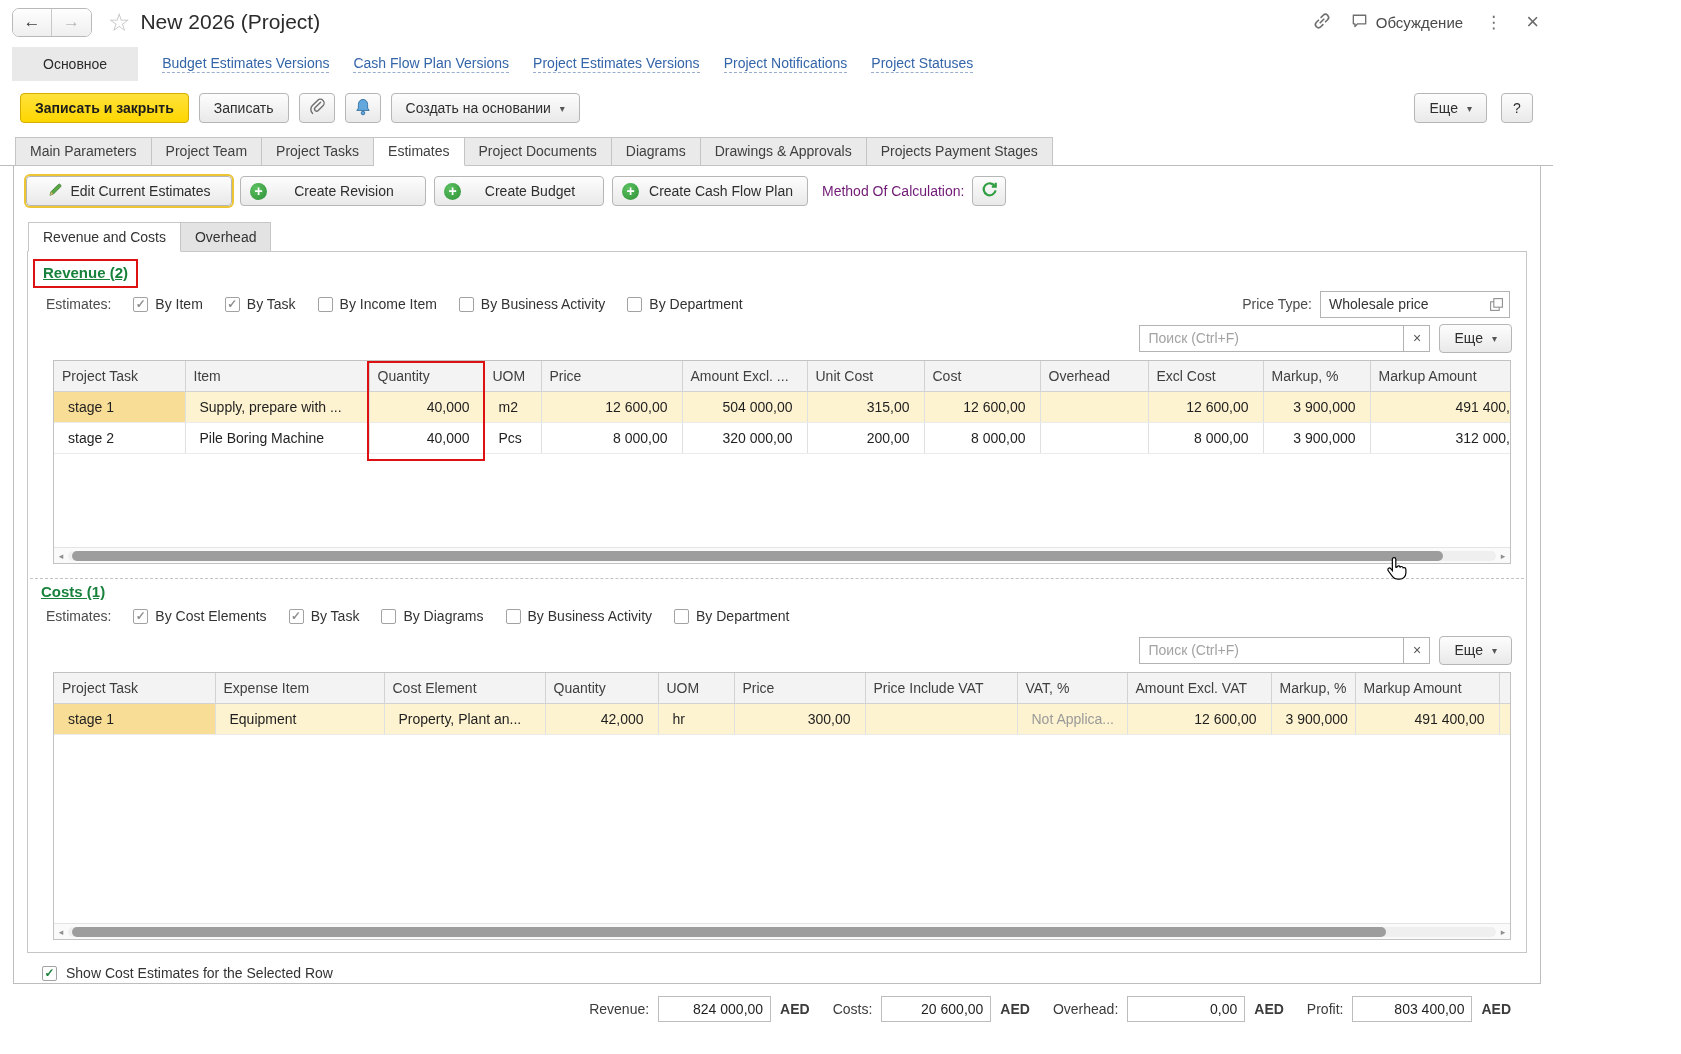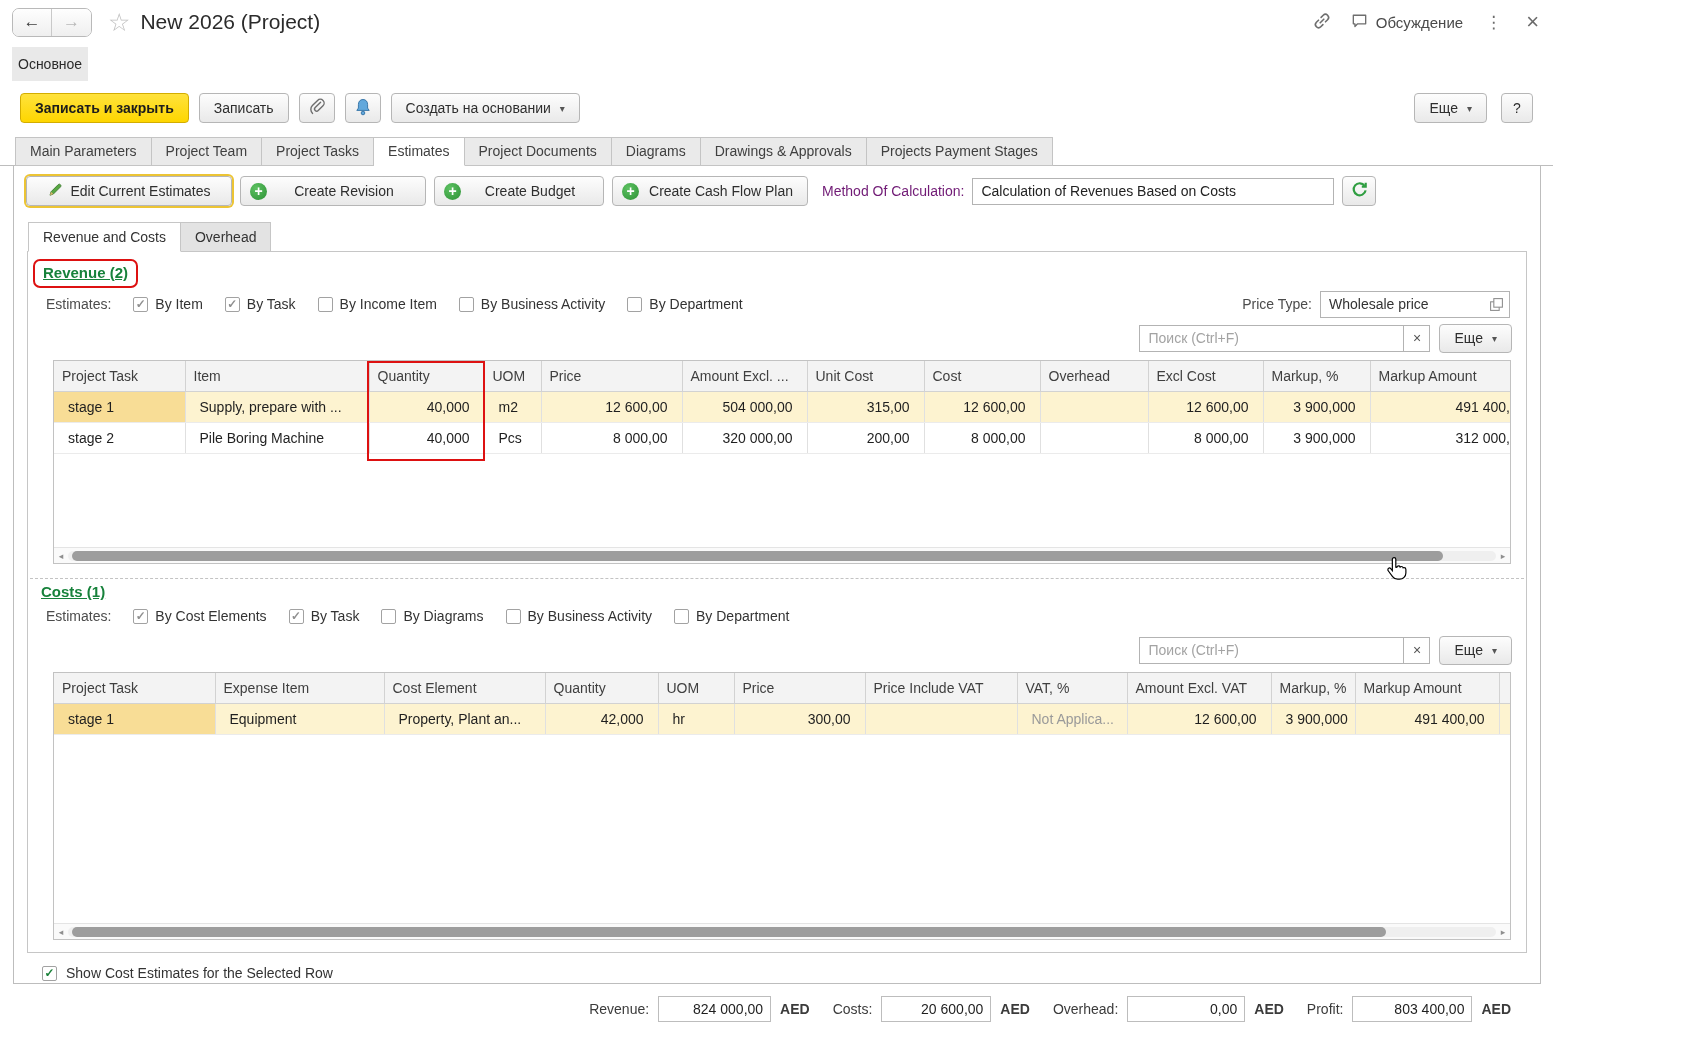--- a/index.html
+++ b/index.html
@@ -18,21 +18,21 @@
   .histbtn.fwd  { color:#b8b8b8; }
   .star { font-size:25px; color:#c0c0c0; margin:0 10px 0 16px; }
   .wintitle { font-size:21px; color:#2b2b2b; font-weight:400; }
   .titlebar .right { margin-left:auto; display:flex; align-items:center; gap:18px; }
   .disc { display:flex; align-items:center; gap:7px; color:#4a4a4a; font-size:15px; }
   .vdots { font-size:17px; color:#6b6b6b; letter-spacing:0; padding:0 4px; }
   .winclose { font-size:22px; color:#6b6b6b; line-height:1; padding:0 2px; }
 
   
   .navbar { display:flex; align-items:center; height:40px; padding:0 12px; gap:24px; }
-  .navactive { background:#e9e9e9; padding:9px 6px; color:#2b2b2b; }
+  .navactive { background:#e9e9e9; padding:9px 31px; color:#2b2b2b; }
   .navlink { color:#3465a8; text-decoration:none; border-bottom:1px dashed #98aed0; padding-bottom:1px; cursor:pointer; }
 
   
   .cmdbar { display:flex; align-items:center; height:48px; padding:0 20px; gap:10px; }
   .btn { display:inline-flex; align-items:center; justify-content:center; gap:7px; height:30px;
          background:linear-gradient(#fdfdfd,#e9e9e9); border:1px solid #b6b6b6; border-radius:4px;
          padding:0 14px; font-size:14px; color:#2e2e2e; cursor:default; white-space:nowrap; }
   .btn-yellow { background:linear-gradient(#ffe23c,#fed600); border-color:#d3ad00; font-weight:bold; color:#1c1c1c; }
   .iconbtn { width:36px; padding:0; }
   .caret { font-size:10px; color:#555; margin-left:2px; }
@@ -62,21 +62,21 @@
 
   
   .subtabs { display:flex; align-items:flex-end; padding-left:14px; margin-top:8px; }
   .subtab { padding:6px 14px; background:#e3e3e3; border:1px solid #c6c6c6; border-left:none; margin-bottom:-1px; position:relative; }
   .subtab:first-child { border-left:1px solid #c6c6c6; }
   .subtab.active { background:#fff; border-bottom:1px solid #fff; z-index:2; }
   .inner { margin:0 13px; border:1px solid #c6c6c6; position:relative; height:702px; background:#fff; }
 
   .sec-title-row { padding:7px 0 2px 5px; }
   .sec-link { color:#17823b; font-weight:bold; font-size:15px; text-decoration:underline; cursor:pointer; }
-  .red-wrap { display:inline-block; border:2px solid #dd1111; border-radius:7px; padding:3px 8px 5px 8px; }
+  .red-wrap { display:inline-block; border:2px solid #dd1111; border-radius:0; padding:3px 8px 5px 8px; }
 
   .est-row { display:flex; align-items:center; gap:22px; padding:4px 16px 4px 18px; height:28px; }
   .est-label { color:#4c4c4c; }
   .cbgroup { display:inline-flex; align-items:center; gap:7px; }
   .cb { width:15px; height:15px; border:1px solid #a2a2a2; border-radius:2px; background:#fff;
         display:inline-flex; align-items:center; justify-content:center; font-size:12px; font-weight:bold; }
   .cb.gray::after  { content:"✓"; color:#8f8f8f; }
   .cb.green::after { content:"✓"; color:#188038; }
   .pricetype { margin-left:auto; display:flex; align-items:center; gap:8px; }
   .pt-input { position:relative; width:190px; height:27px; border:1px solid #b3b3b3; background:#fff; display:flex; align-items:center; padding:0 26px 0 8px; }
@@ -151,20 +151,27 @@
         </span>
         <span>Обсуждение</span>
       </span>
       <span class="vdots">⋮</span>
       <span class="winclose">×</span>
     </div>
   </div>
 
   <div class="navbar">
     <span class="navactive">Основное</span>
+    <span id="nav-links" style="display:flex;gap:24px;">
+        <a class="navlink">Budget Estimates Versions</a>
+        <a class="navlink">Cash Flow Plan Versions</a>
+        <a class="navlink">Project Estimates Versions</a>
+        <a class="navlink">Project Notifications</a>
+        <a class="navlink">Project Statuses</a>
+      </span>
   </div>
 
   <div class="cmdbar">
     <div class="btn btn-yellow">Записать и закрыть</div>
     <div class="btn">Записать</div>
     <div class="btn iconbtn">
       <span>
         <svg width="16" height="18" viewBox="0 0 16 18">
           <path d="M11.6 4.2 L6.2 9.6 a2.1 2.1 0 0 0 3 3 L14 7.8 a3.8 3.8 0 0 0 -5.4-5.4 L3.4 7.6 a5.4 5.4 0 0 0 0.2 7.8" fill="none" stroke="#6e6e6e" stroke-width="1.4" stroke-linecap="round"></path>
         </svg>
@@ -220,21 +227,20 @@
       </div>
       <div class="btn btn-create w-bud">
         <span class="plus-ic">+</span>
         <span>Create Budget</span>
       </div>
       <div class="btn btn-create w-cf">
         <span class="plus-ic">+</span>
         <span>Create Cash Flow Plan</span>
       </div>
       <span class="method-label">Method Of Calculation:</span>
-      <div class="method-input">Calculation of Revenues Based on Costs</div>
       <div class="btn refreshbtn">
         <span>
           <svg width="17" height="17" viewBox="0 0 17 17">
             <path d="M13.6 4.8 A6 6 0 1 0 14.6 9.4" fill="none" stroke="#2f9e41" stroke-width="2.2"></path>
             <path d="M14.7 1.7 L14.7 5.6 L10.8 5.6" fill="none" stroke="#2f9e41" stroke-width="2.2"></path>
           </svg>
         </span>
       </div>
     </div>
 

